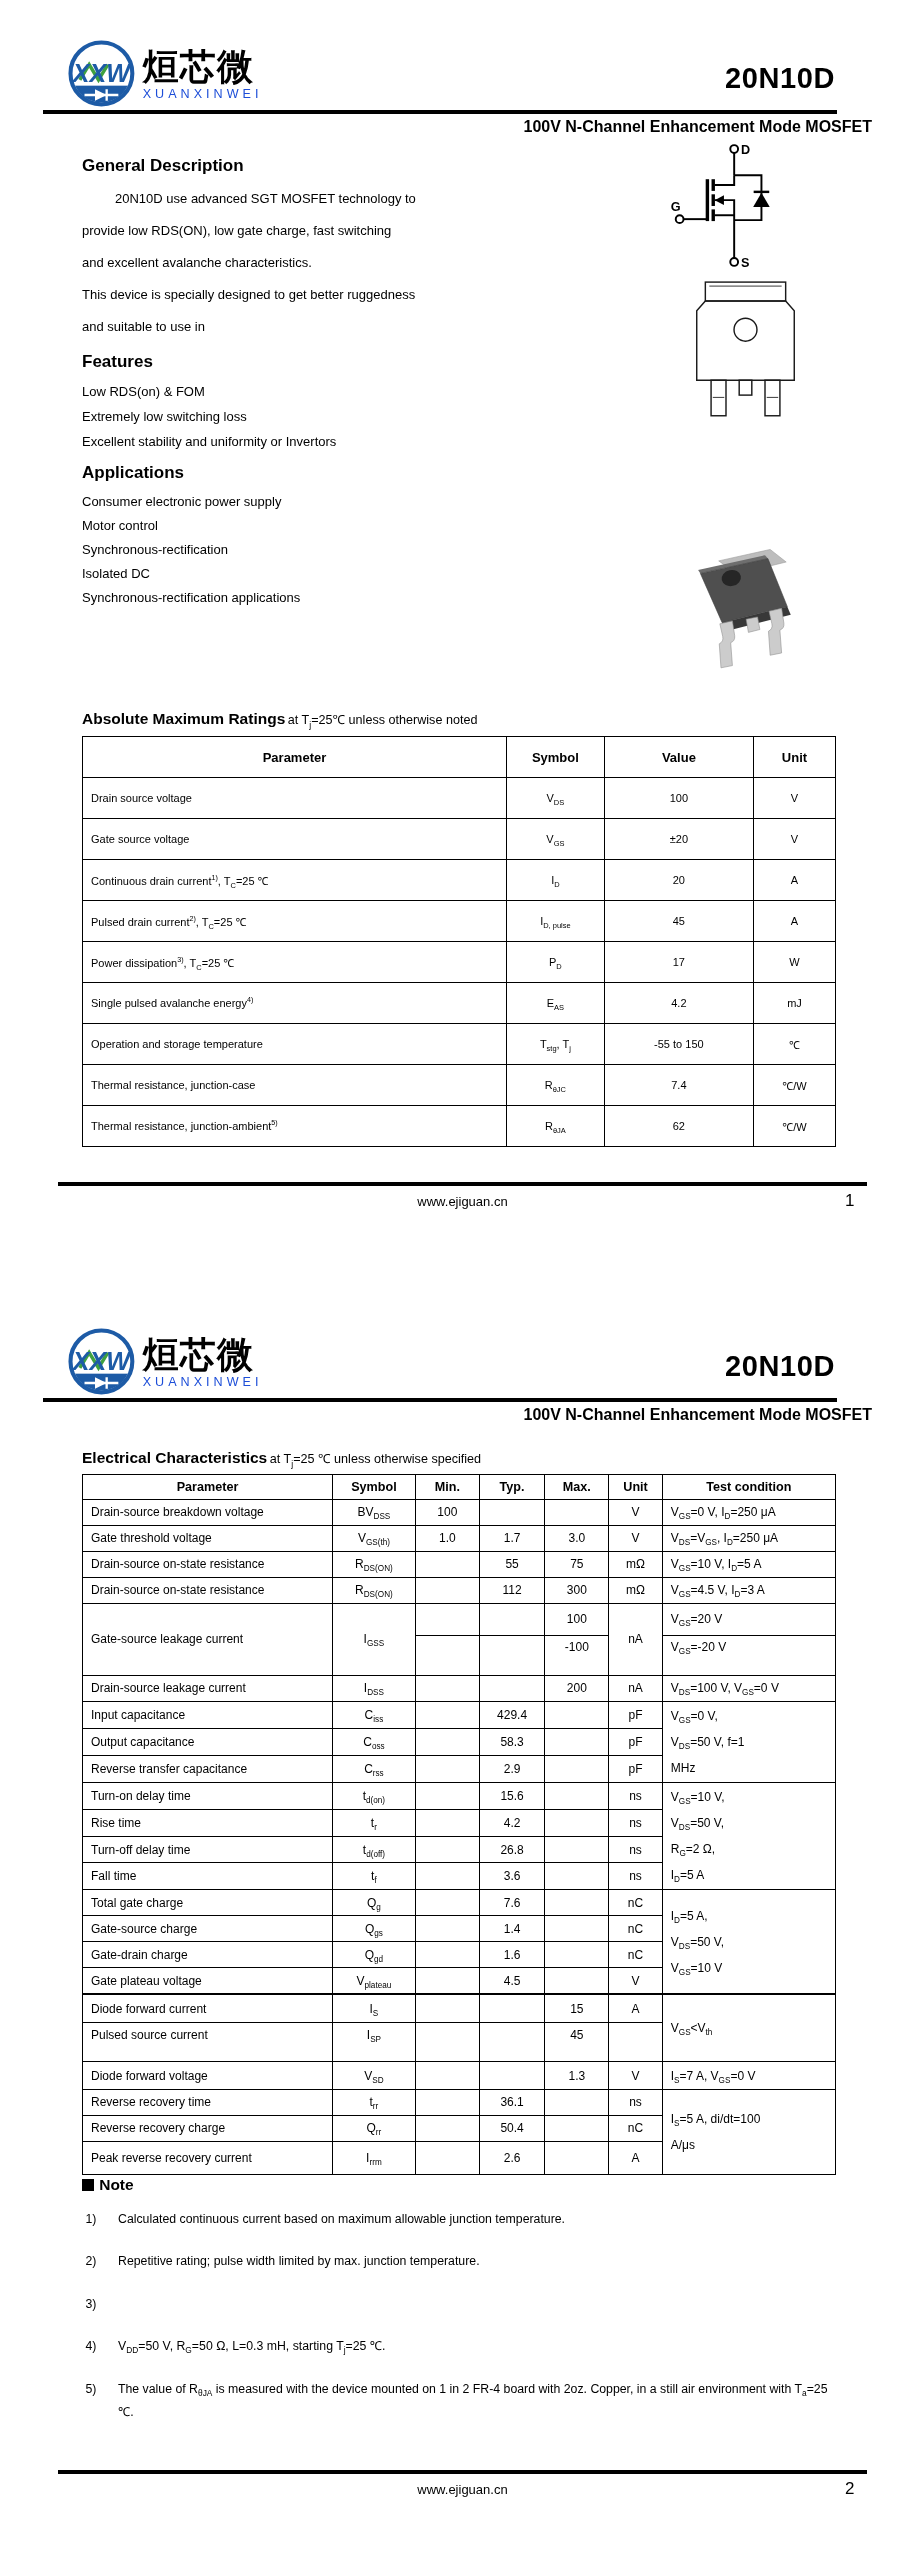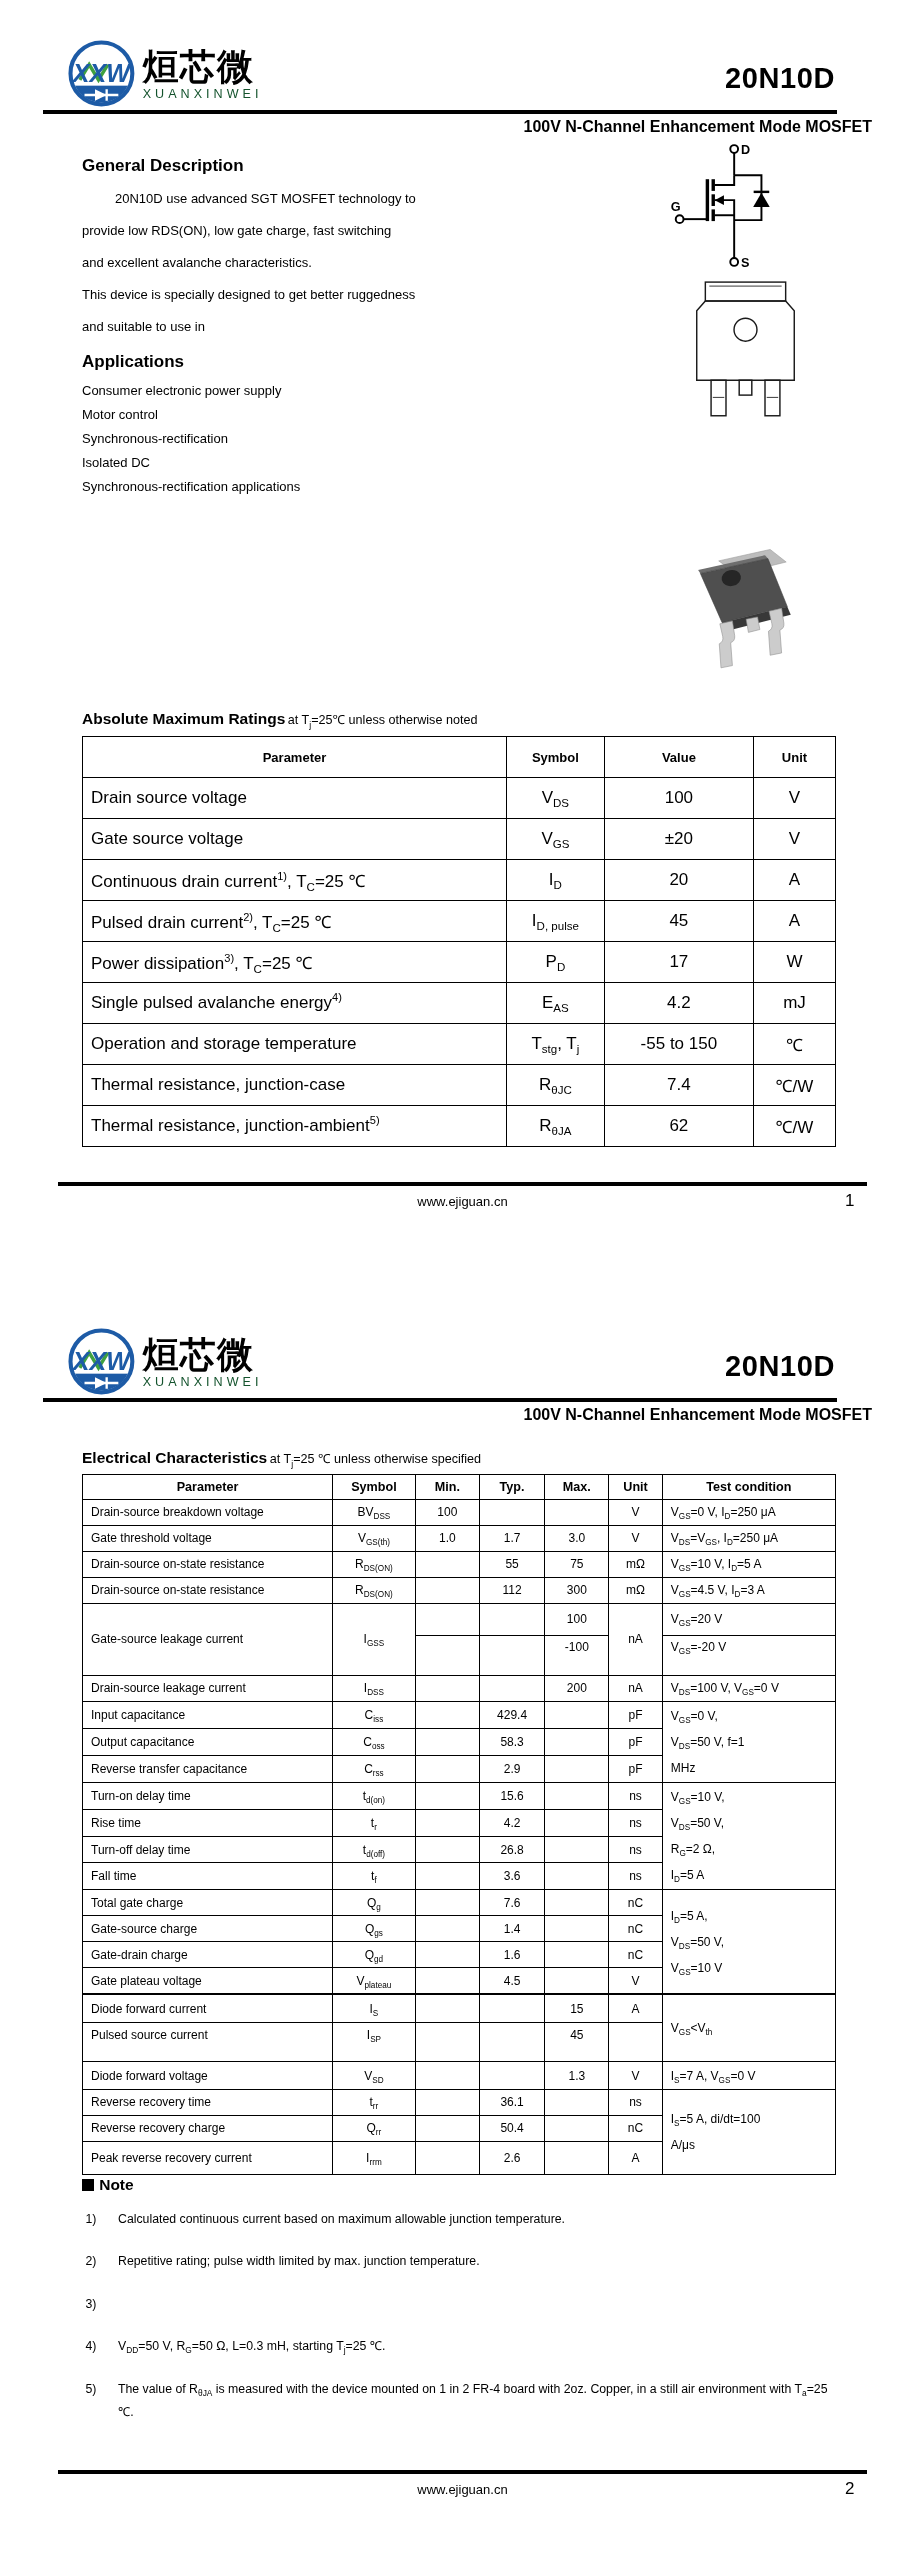--- a/index.html
+++ b/index.html
@@ -6,21 +6,21 @@
   body {
     width:910px; background:#ffffff; color:#000;
     font-family:"Liberation Sans", sans-serif;
   }
   .page { position:relative; width:910px; height:1288px; background:#fff; overflow:hidden; }
 
   
   .brand { position:absolute; left:67px; top:39px; display:flex; align-items:center; }
   .brand-text { margin-left:5.7px; }
   .brand-cn { font-size:36px; font-weight:700; letter-spacing:1.1px; line-height:1.1; }
-  .brand-en { font-size:12.6px; letter-spacing:4px; color:#14532d; margin-top:1.1px; }
+  .brand-en { font-size:12.6px; letter-spacing:4px; color:#1d4ed8; margin-top:1.1px; }
   .part-no { position:absolute; right:75px; top:62px; font-size:29px; font-weight:700; letter-spacing:0.6px; }
   .header-rule { position:absolute; left:43px; right:73px; top:110px; height:4px; background:#000; }
   .subtitle { position:absolute; right:38px; top:118px; font-size:16px; font-weight:700; }
 
   
   .left-col { position:absolute; left:82px; top:156px; width:413px; }
   .sec-h { font-size:17px; font-weight:700; margin-bottom:6.9px; }
   .desc-line { font-size:13px; line-height:32px; white-space:nowrap; }
   .desc-line:first-child { padding-left:33px; }
   .feat-block { margin-top:9.2px; }
@@ -39,21 +39,21 @@
   .sect-title { font-size:15.5px; font-weight:700; }
   .sect-suffix { font-size:12.6px; font-weight:400; }
 
   
   table { border-collapse:collapse; width:100%; margin-top:8px; }
   th, td { border:1.1px solid #000; text-align:center; vertical-align:middle; padding:1.1px 3.4px; }
   th { font-weight:700; }
   sub { font-size:68%; line-height:0; }
   sup { font-size:65%; line-height:0; }
   .amr-table th { height:41px; font-size:13px; }
-  .amr-table td { height:41px; font-size:17px; }
+  .amr-table td { height:41px; font-size:11px; }
   .amr-table td.al, td.al { text-align:left; padding-left:8px; }
 
   .ec-table { margin-top:6.9px; }
   .ec-table th { height:25px; font-size:12.6px; }
   .ec-table td { font-size:12px; height:26px; }
   .ec-table td.ml { line-height:26px; }
   .ec-table tr.thick-top td { border-top:2.9px solid #000; }
   .ec-table tr.vat td { vertical-align:top; padding-top:4.6px; }
 
   
@@ -102,20 +102,28 @@
   <div class="left-col">
     <div class="sec-h">General Description</div>
     <div id="desc-lines">
         <div class="desc-line">20N10D use advanced SGT  MOSFET technology to</div>
         <div class="desc-line">provide low RDS(ON), low gate charge, fast  switching</div>
         <div class="desc-line">and excellent avalanche characteristics.</div>
         <div class="desc-line">This device is specially designed to get better ruggedness</div>
         <div class="desc-line">and suitable to use in</div>
       </div>
 
+    <div class="feat-block">
+      <div class="sec-h">Features</div>
+      <ul class="plain-list features" id="features-list">
+          <li>Low RDS(on) &amp; FOM</li>
+          <li>Extremely low switching loss</li>
+          <li>Excellent stability and uniformity or Invertors</li>
+        </ul>
+    </div>
 
     <div class="feat-block">
       <div class="sec-h">Applications</div>
       <ul class="plain-list apps" id="apps-list">
           <li>Consumer electronic power supply</li>
           <li>Motor control</li>
           <li>Synchronous-rectification</li>
           <li>Isolated DC</li>
           <li>Synchronous-rectification applications</li>
         </ul>

